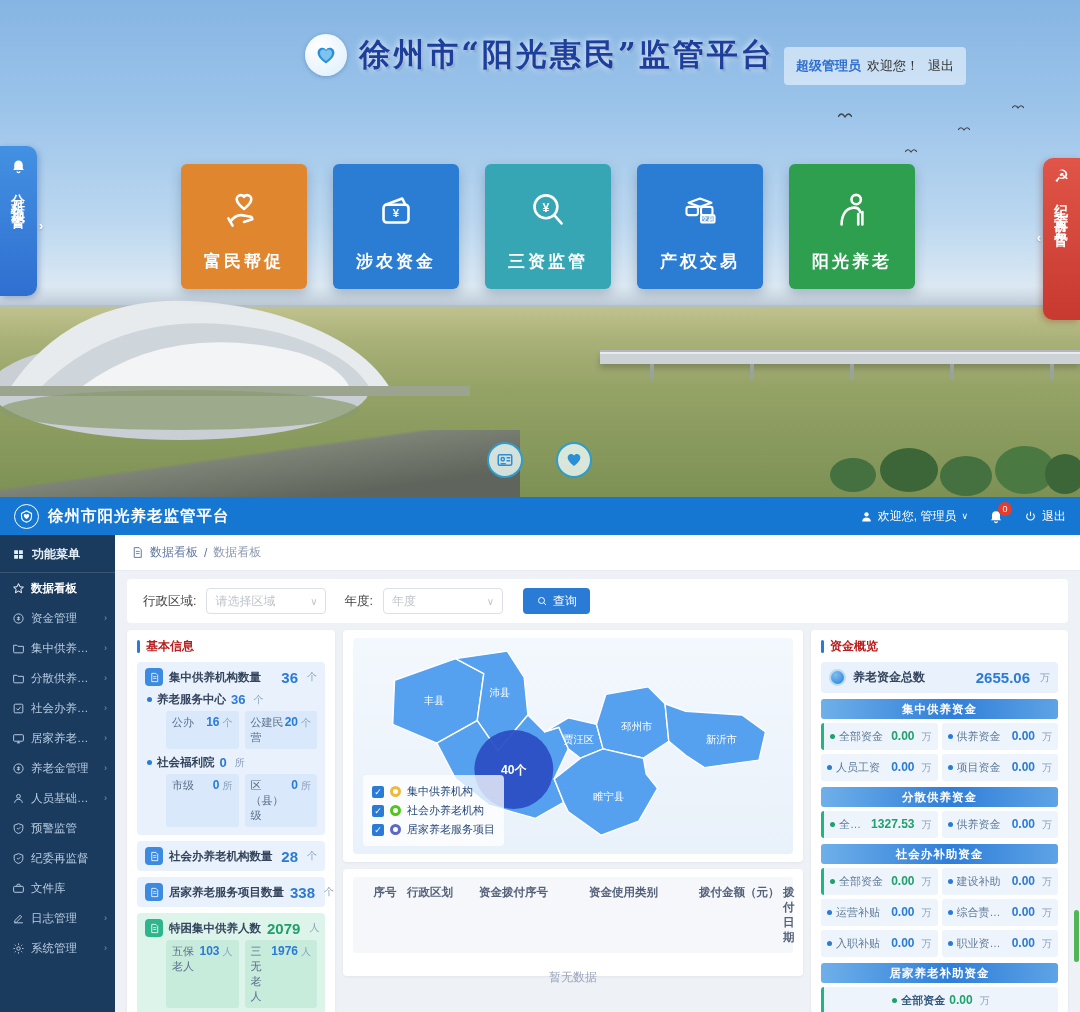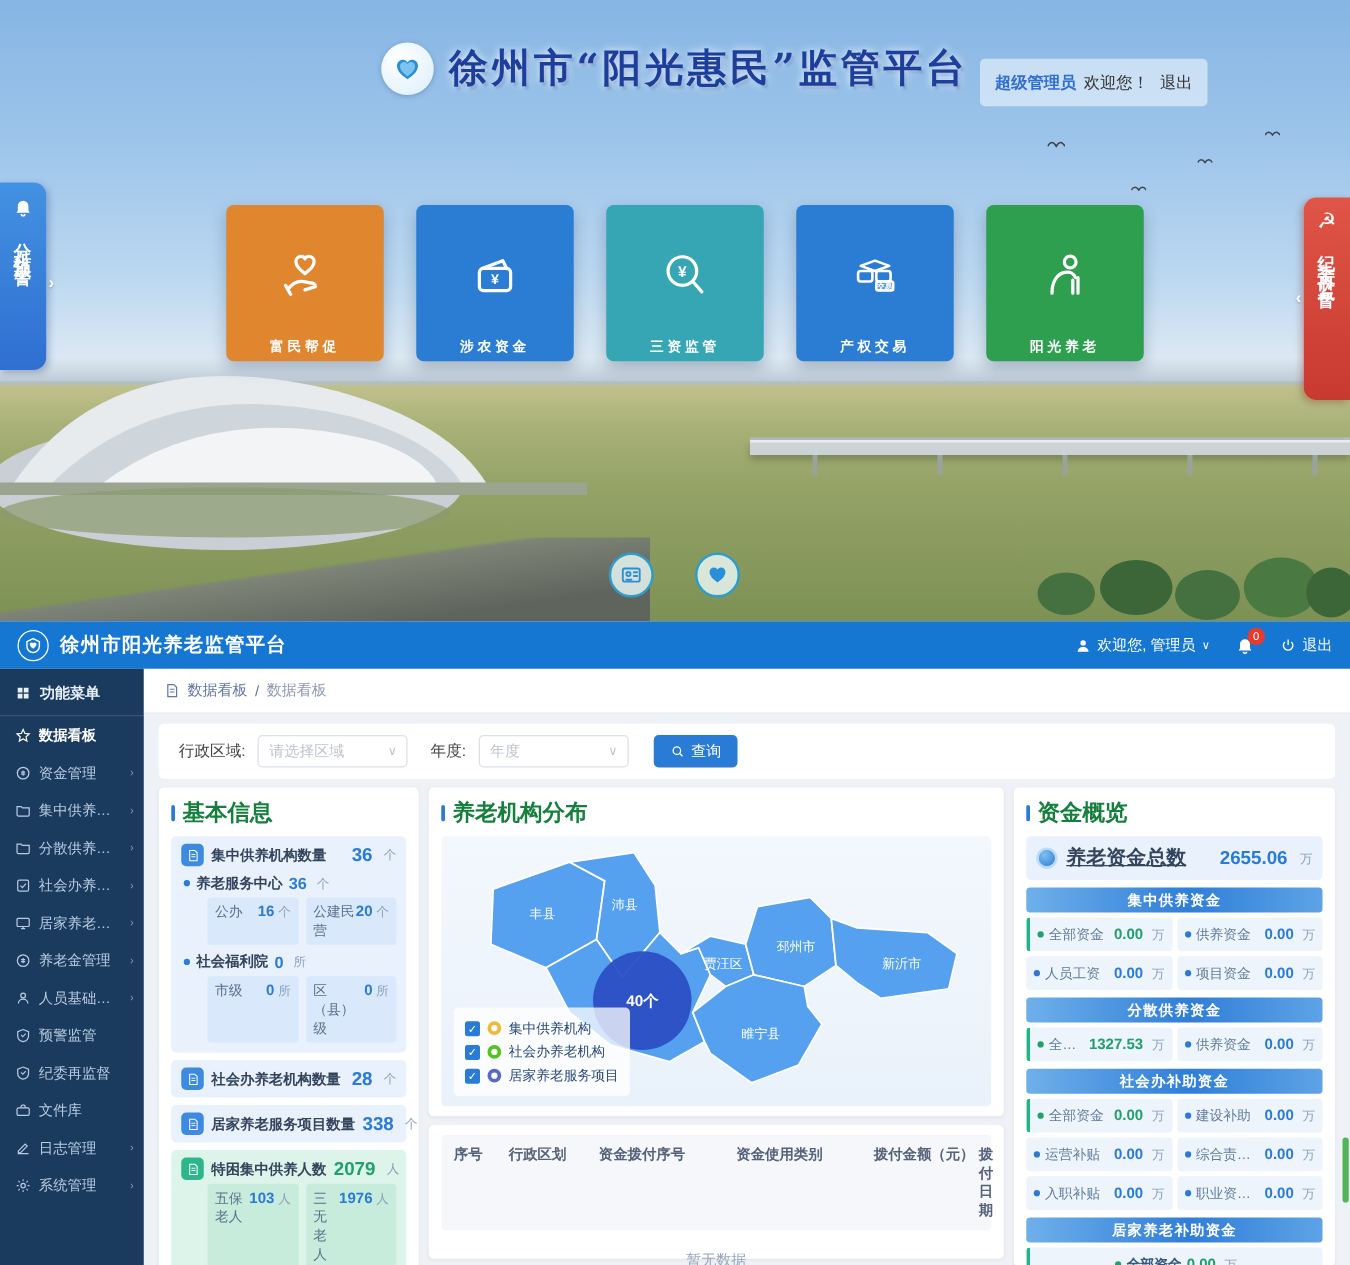--- a/index.html
+++ b/index.html
@@ -36,21 +36,21 @@
   .tab-left .vtxt, .tab-right .vtxt { writing-mode:vertical-rl; letter-spacing:7px; font-size:14px; font-weight:bold; }
   .tab-arrow-l { position:absolute; left:39px; top:218px; color:#fff; font-size:13px; font-weight:bold; text-shadow:0 1px 2px rgba(0,0,0,.25); }
   .tab-right { position:absolute; right:0; top:158px; width:37px; height:162px; border-radius:10px 0 0 10px;
                background:linear-gradient(180deg,#e05548,#c8392f); color:#fff; display:flex; flex-direction:column; align-items:center; padding-top:10px; gap:8px; box-shadow:-2px 2px 6px rgba(120,30,20,.3); }
   .emblem { font-size:17px; line-height:1; }
   .tab-arrow-r { position:absolute; right:39px; top:230px; color:#fff; font-size:13px; font-weight:bold; text-shadow:0 1px 2px rgba(0,0,0,.25); }
 
   .tiles { position:absolute; top:164px; left:181px; display:flex; gap:26px; }
   .tile { width:126px; height:125px; border-radius:6px; display:flex; flex-direction:column; align-items:center; color:#fff; box-shadow:0 5px 12px rgba(20,40,80,.25); cursor:pointer; }
   .tile .ticon { flex:1; display:flex; align-items:center; justify-content:center; padding-top:8px; }
-  .tile .tlabel { font-size:11px; font-weight:bold; letter-spacing:3px; margin-bottom:4px; }
+  .tile .tlabel { font-size:17px; font-weight:bold; letter-spacing:3px; margin-bottom:16px; }
   .tile-0 { background:#e0862f; } .tile-1 { background:#2b7cd3; } .tile-2 { background:#36a6b4; } .tile-3 { background:#2b7cd3; } .tile-4 { background:#2e9e4f; }
 
   .hero-circles { position:absolute; top:442px; left:487px; display:flex; gap:33px; }
   .hcirc { width:36px; height:36px; border-radius:50%; background:rgba(232,244,240,.85); border:2px solid #2f9cc9; display:flex; align-items:center; justify-content:center; cursor:pointer; }
 
   
   .dash { position:absolute; top:497px; left:0; width:1080px; height:461px; background:#eef1f6; }
   .dash-header { height:38px; background:#1677d2; display:flex; align-items:center; padding:0 14px; color:#fff; }
   .dh-logo { width:25px; height:25px; border-radius:50%; border:1.6px solid #fff; display:flex; align-items:center; justify-content:center; margin-right:9px; }
   .dh-title { font-size:15.5px; font-weight:bold; letter-spacing:1px; }
@@ -73,21 +73,21 @@
   .crumb-bar { height:36px; background:#fff; display:flex; align-items:center; gap:6px; padding:0 16px; font-size:12px; color:#61789e; border-bottom:1px solid #e6eaf0; }
   .crumb-bar .cur { color:#8d9ab0; }
 
   .filter-card { margin:8px 12px 0; background:#fff; border-radius:4px; height:44px; display:flex; align-items:center; padding:0 16px; gap:10px; font-size:12.5px; color:#444; }
   .sel { width:120px; height:26px; border:1px solid #dcdfe6; border-radius:4px; display:flex; align-items:center; padding:0 8px; color:#bfc4cc; font-size:12px; background:#fff; cursor:pointer; }
   .sel .chev { margin-left:auto; color:#c0c4cc; font-size:10px; }
   .btn-search { height:26px; padding:0 13px; background:#2a7bd6; color:#fff; border:none; border-radius:4px; display:flex; align-items:center; gap:5px; font-size:12px; cursor:pointer; margin-left:10px; }
 
   .content { display:flex; gap:8px; padding:7px 12px 0; align-items:flex-start; }
   .panel { background:#fff; border-radius:4px; padding:8px 10px; box-shadow:0 1px 3px rgba(30,50,90,.06); }
-  .p-title { display:flex; align-items:center; gap:6px; font-size:18px; font-weight:bold; color:#15803d; margin-bottom:7px; }
+  .p-title { display:flex; align-items:center; gap:6px; font-size:12px; font-weight:bold; color:#b91c1c; margin-bottom:7px; }
   .p-title .bar { width:3px; height:13px; background:#2a7bd6; border-radius:2px; }
 
   .col-left { width:208px; flex-shrink:0; }
   .col-mid { width:460px; flex-shrink:0; }
   .col-right { flex:1; }
 
   
   .bi-card { border-radius:4px; padding:6px 8px; margin-bottom:6px; }
   .bi-blue { background:#e9f1fc; } .bi-green { background:#ddf4ea; }
   .bi-head { display:flex; align-items:center; gap:6px; }
@@ -106,27 +106,27 @@
   
   .map-area { position:relative; height:216px; background:linear-gradient(180deg,#f3f8fd,#e9f1fa); border-radius:4px; }
   .map-bubble-text { font-weight:bold; }
   .map-legend { position:absolute; left:10px; bottom:8px; background:rgba(255,255,255,.75); border-radius:4px; padding:5px 9px; }
   .leg-row { display:flex; align-items:center; gap:6px; font-size:11px; color:#2a4a7a; margin:4px 0; }
   .cb { width:12px; height:12px; background:#2a7bd6; border-radius:2px; color:#fff; font-size:9px; display:flex; align-items:center; justify-content:center; cursor:pointer; }
   .leg-ico { width:11px; height:11px; border-radius:50%; background:#fff; flex-shrink:0; }
 
   
   .tbl-head { display:flex; background:#f5f7fa; border-radius:3px; padding:8px 10px; font-size:11.5px; font-weight:bold; color:#55627a; }
-  .th { flex:1; } .th-0 { flex:0 0 44px; } .th-1 { flex:0 0 72px; } .th-2 { flex:0 0 110px; } .th-3 { flex:0 0 110px; } .th-4 { flex:0 0 84px; }
+  .th { flex:1; } .th-0 { flex:0 0 44px;text-align:center; } .th-1 { flex:0 0 72px; } .th-2 { flex:0 0 110px; } .th-3 { flex:0 0 110px; } .th-4 { flex:0 0 84px; }
   .tbl-empty { text-align:center; color:#9aa6ba; font-size:12px; padding:16px 0 10px; }
 
   
   .fund-total { display:flex; align-items:center; gap:7px; background:#e9f1fc; border-radius:4px; padding:7px 8px; margin-bottom:4px; }
   .ft-ico { width:17px; height:17px; border-radius:50%; background:radial-gradient(circle at 35% 30%,#7fc0f2,#2a7bd6); flex-shrink:0; border:2px solid #bcdcf6; }
-  .ft-label { font-weight:bold; font-size:16px; color:#33445c; flex:1;text-decoration:underline; }
+  .ft-label { font-weight:bold; font-size:12px; color:#33445c; flex:1; }
   .ft-val { font-weight:bold; font-size:15px; color:#2a7bd6; }
   .sec-head { height:20px; border-radius:3px; background:linear-gradient(90deg,#6fb0ea,#2f7ed8 55%,#5ea3e6); color:#fff; font-size:11.5px; font-weight:bold; display:flex; align-items:center; justify-content:center; margin:6px 0 4px; letter-spacing:1px; }
   .f-grid { display:flex; flex-wrap:wrap; gap:4px; }
   .f-cell { width:calc(50% - 2px); background:#eef4fc; border-radius:3px; padding:6px 6px; display:flex; align-items:baseline; gap:4px; font-size:11px; }
   .f-cell .fdot { width:5px; height:5px; border-radius:50%; flex-shrink:0; align-self:center; }
   .fd-b { background:#2a7bd6; } .fd-g { background:#21a06b; }
   .f-cell .flabel { color:#5f7b9a; flex:1; white-space:nowrap; overflow:hidden; text-overflow:ellipsis; }
   .f-cell .fval { font-weight:bold; font-size:12px; }
   .f-cell.gb { border-left:3px solid #21b584; }
   .f-cell.full { width:100%; justify-content:center; }
@@ -630,24 +630,20 @@
 
           <div class="panel" style="height:120px">
             
             
             
           </div>
         </div>
 
         <div class="col-mid">
           <div class="panel" style="margin-bottom:7px">
-            <div class="p-title">
-                <span class="bar"></span>
-                <span>养老机构分布</span>
-              </div>
             <div class="map-area">
               <svg width="440" height="216" viewBox="0 0 440 230" style="display:block;margin:0 auto">
                 <g fill="#55a1ef" stroke="#ffffff" stroke-width="1.5" stroke-linejoin="round">
                   <path d="M30 45 L95 22 L125 38 L118 88 L75 112 L28 92 Z"></path>
                   <path d="M95 22 L150 14 L168 42 L172 82 L140 120 L118 88 L125 38 Z"></path>
                   <path d="M75 112 L118 88 L140 120 L172 82 L190 100 L205 95 L215 118 L200 150 L210 175 L180 192 L130 178 L95 150 Z"></path>
                   <path d="M190 100 L215 85 L245 92 L252 118 L228 128 L215 118 L205 95 Z"></path>
                   <path d="M245 92 L255 60 L300 52 L318 70 L322 110 L295 128 L252 118 Z"></path>
                   <path d="M322 110 L318 70 L340 78 L400 82 L425 100 L418 130 L360 138 L340 125 Z"></path>
                   <path d="M200 150 L228 128 L252 118 L295 128 L298 145 L310 160 L290 195 L250 210 L215 185 L210 175 Z"></path>

